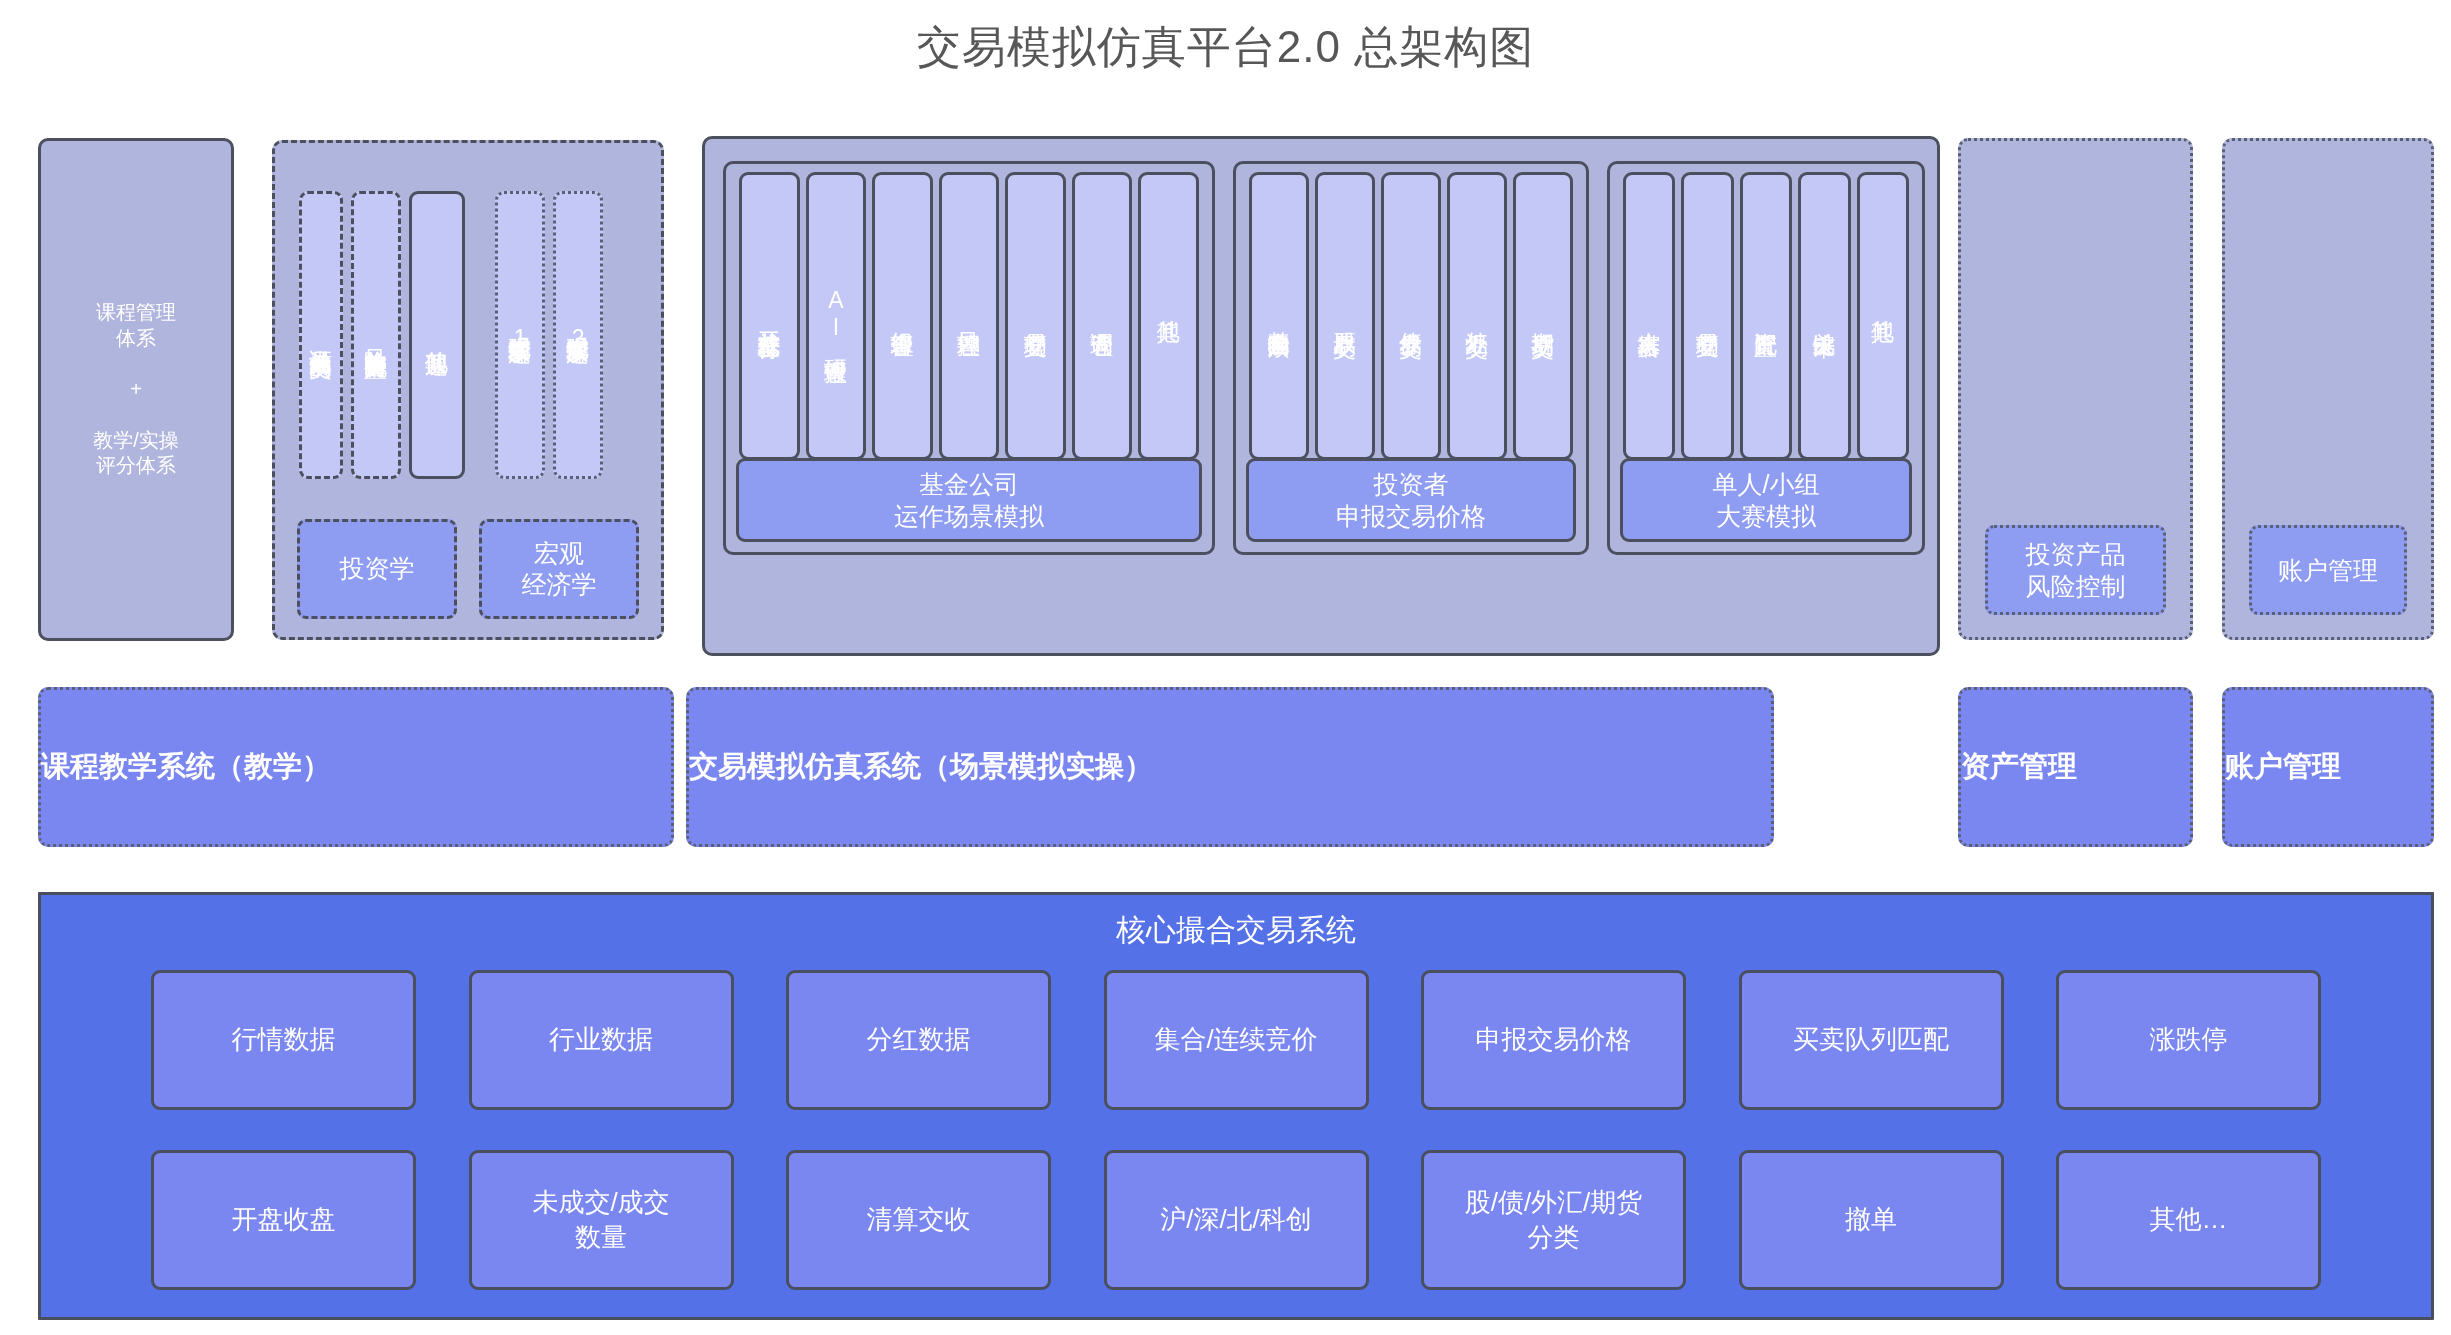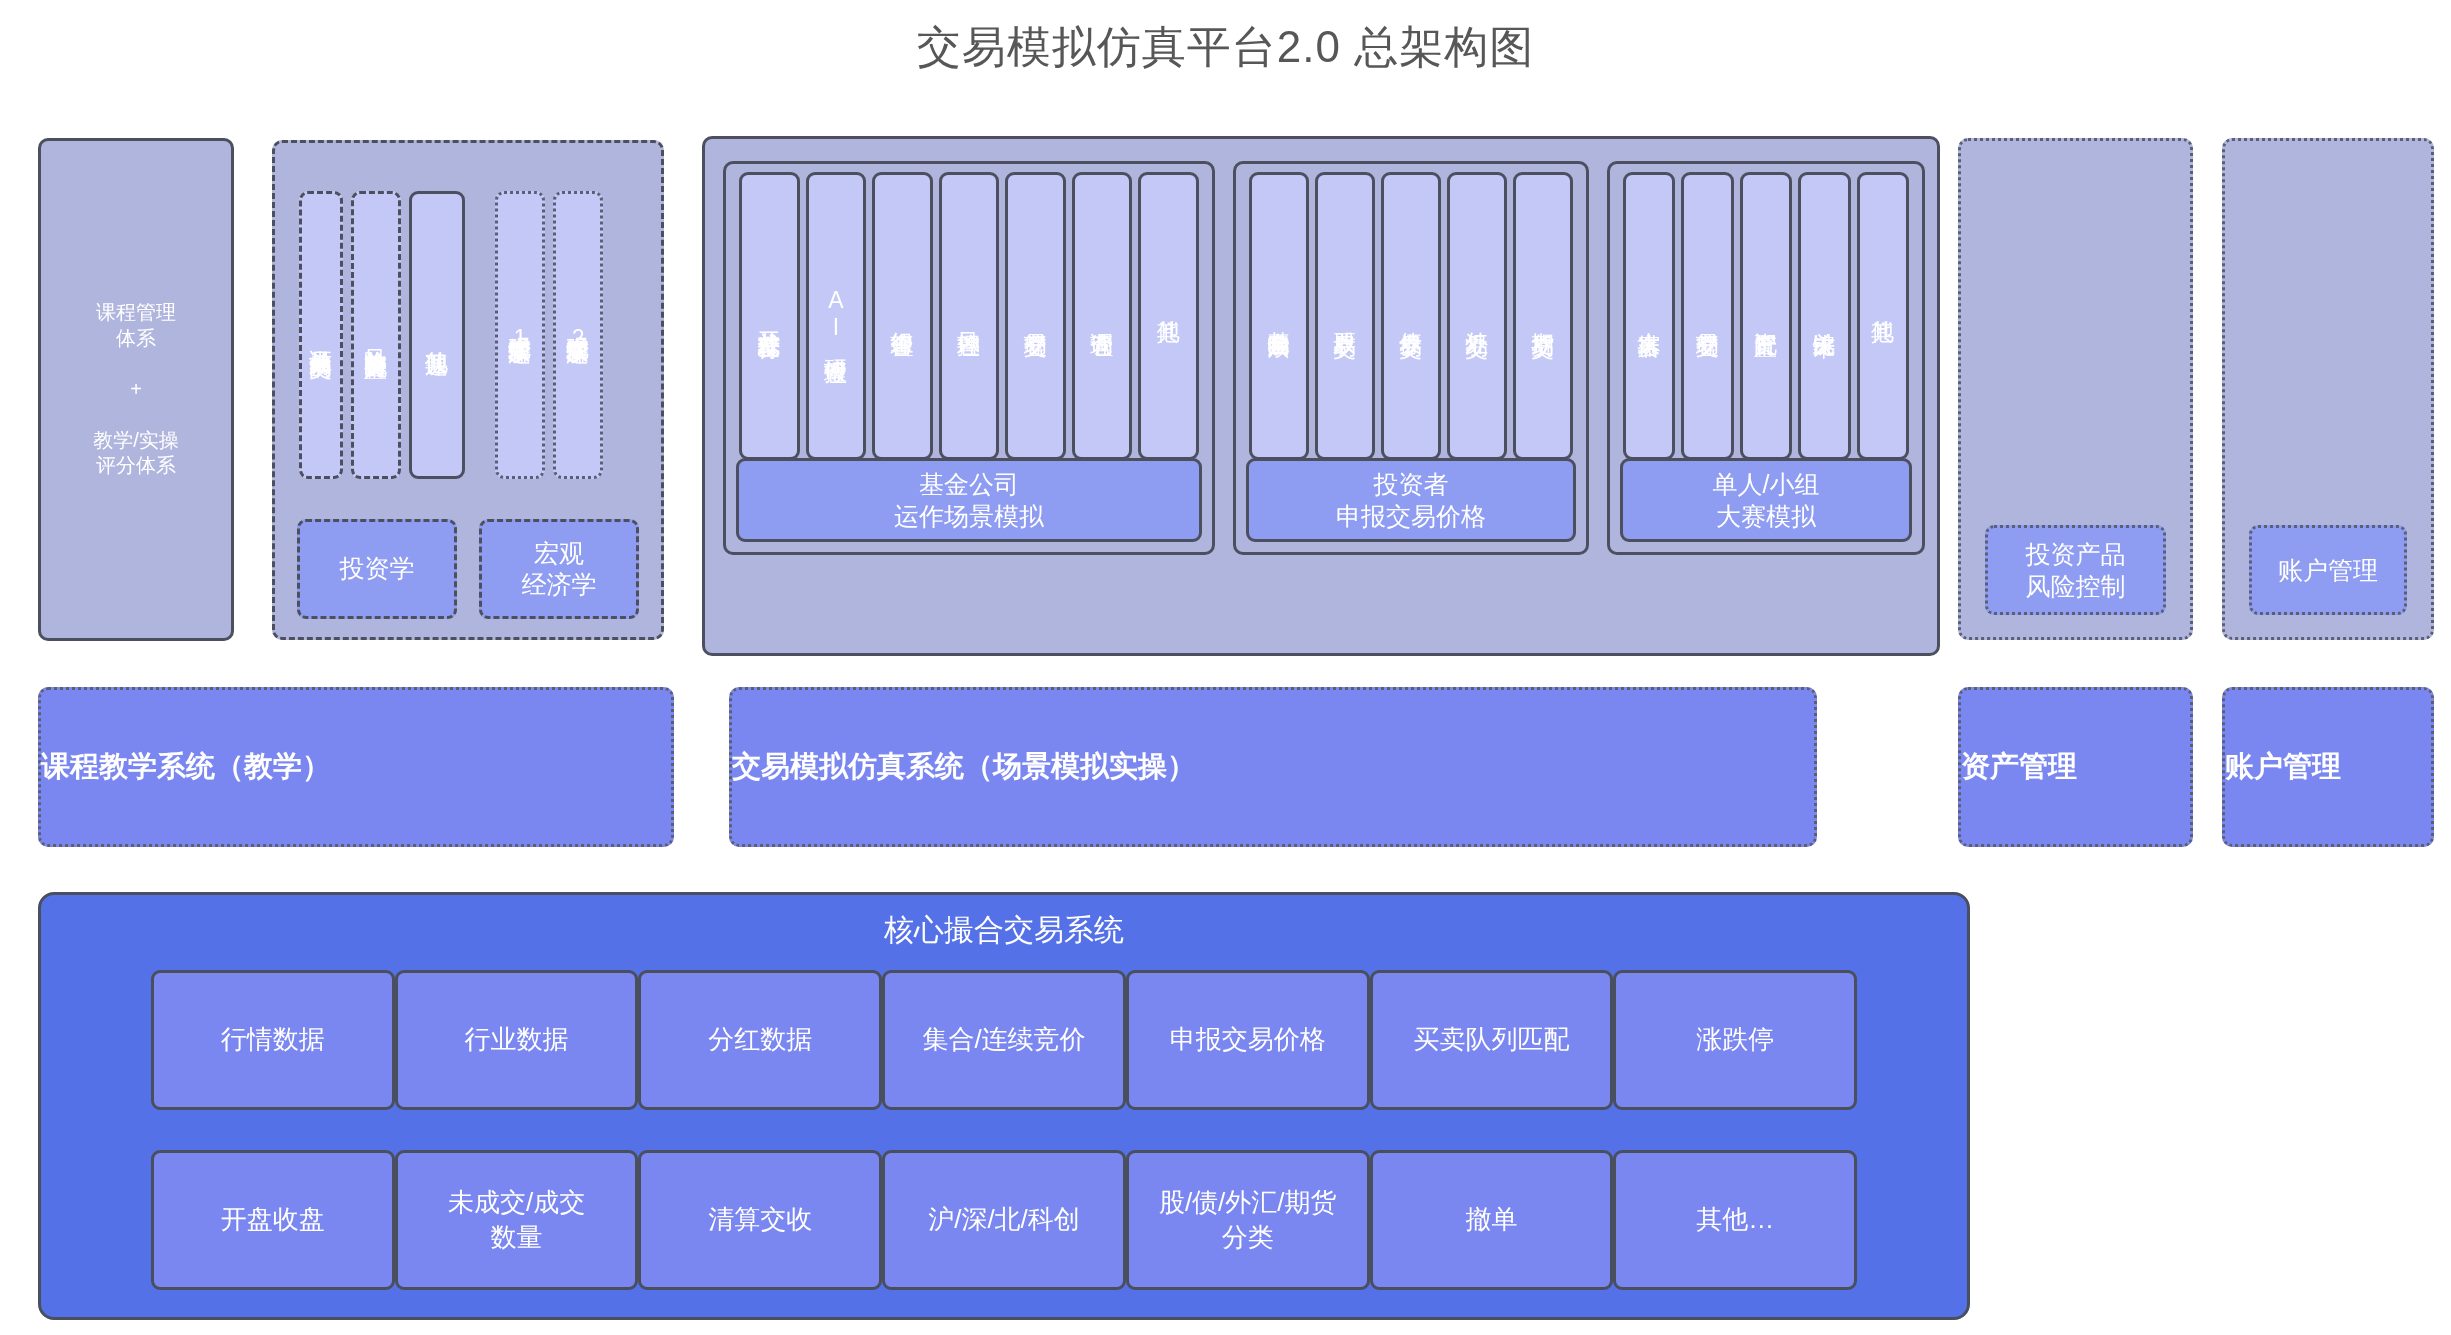--- a/index.html
+++ b/index.html
@@ -109,28 +109,28 @@
   }
 
   
   .midbar {
     position:absolute; height:160px;
     background:#7b87f0; border:3px dotted #5a5f75; border-radius:10px;
     display:flex; align-items:center; justify-content:flex-start;
     color:#fff; font-size:29px; text-align:center;font-weight:bold;
   }
   #mid-course   { left:38px;   top:687px; width:636px; }
-  #mid-sim      { left:729px;  top:687px; width:1088px; }
+  #mid-sim      { left:686px;  top:687px; width:1088px; }
   #mid-asset    { left:1958px; top:687px; width:235px; }
   #mid-account  { left:2222px; top:687px; width:212px; }
 
   
   #core {
-    position:absolute; left:38px; top:892px; width:1932px; height:428px;
-    background:#5571e8; border:3px solid #4a4f5e; border-radius:16px;
+    position:absolute; left:38px; top:892px; width:2396px; height:428px;
+    background:#5571e8; border:3px solid #4a4f5e; border-radius:1px;
   }
   #core-title {
     position:absolute; top:15px; left:0; width:100%;
     text-align:center; color:#ffffff; font-size:30px;
   }
   .core-row {
     position:absolute; left:110px; right:110px; height:140px;
     display:flex; justify-content:space-between;
   }
   #core-row-1 { top: 75px; }

